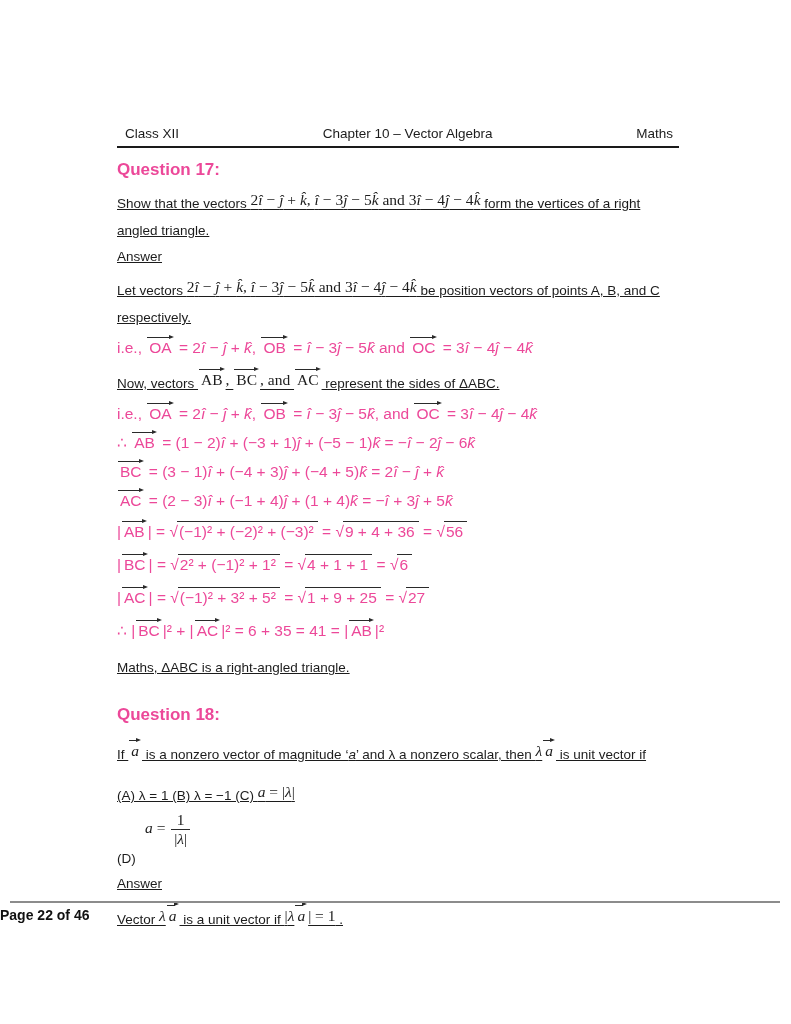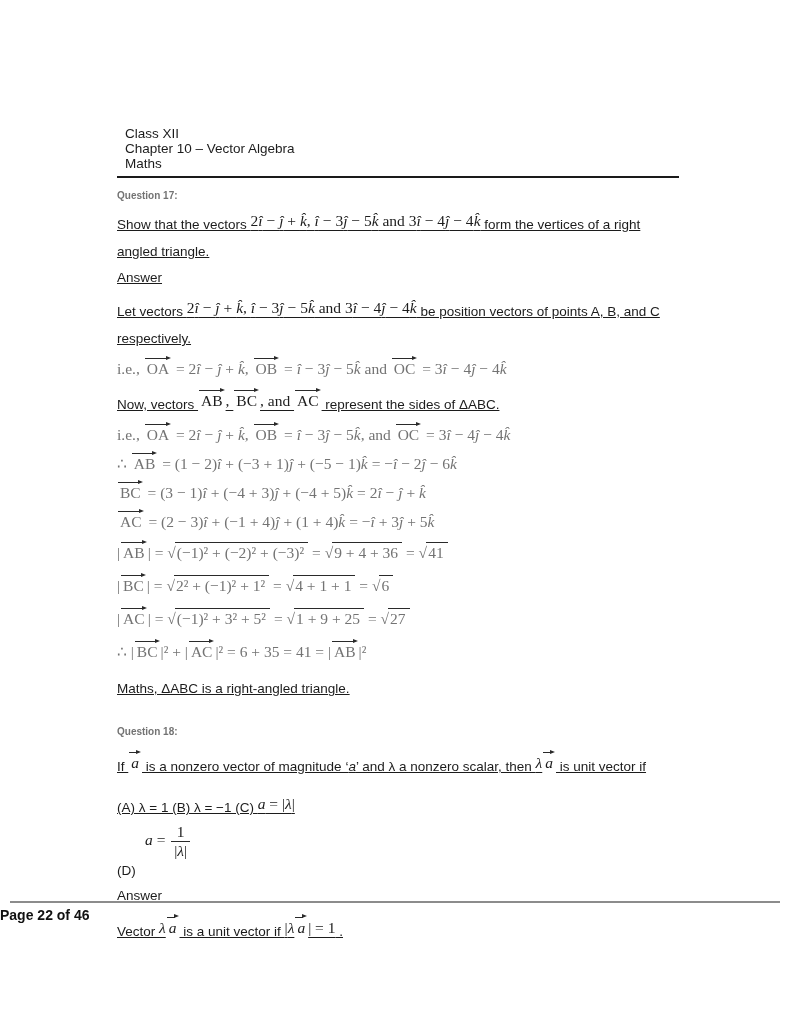--- a/index.html
+++ b/index.html
@@ -5,38 +5,38 @@
   html,body { margin:0; padding:0; background:#ffffff; }
   .page {
     position:relative; width:791px; height:1024px; background:#ffffff;
     font-family:"Liberation Sans", sans-serif; color:#1c1c1c; overflow:hidden;
   }
   .content { position:absolute; left:117px; top:126px; width:562px; }
 
   
   .hdr {
     display:flex; justify-content:space-between; align-items:baseline;
-    font-size:13.5px; padding:0 6px 5px 8px; border-bottom:2px solid #1a1a1a;flex-direction:column;
+    font-size:13.5px; padding:0 6px 5px 8px; border-bottom:2px solid #1a1a1a;
   }
 
   
-  .qheading { color:#737373; font-weight:bold; font-size:10px; margin-top:12px; }
+  .qheading { color:#ec4899; font-weight:bold; font-size:17px; margin-top:12px; }
 
   
   p.body { font-size:13.5px; line-height:27px; margin:6px 0 0 0;text-decoration:underline; }
   p.tight { line-height:20px; margin-top:3px; }
 
   
   mm { font-family:"Liberation Serif", serif; font-size:15.5px; font-style:normal;
        vertical-align:3px; white-space:nowrap; }
   mm i, .mathline i { font-style:italic; }
 
   
   .mathline {
-    font-family:Liberation Serif, serif; font-size:15.5px; color:#737373;
+    font-family:Liberation Sans, sans-serif; font-size:15.5px; color:#ec4899;
     margin-top:4px; line-height:25px; white-space:nowrap;
   }
   .mathline.tall { line-height:28px; margin-top:5px; }
 
   
   v { position:relative; display:inline-block; font-style:normal;
       padding:4px 2px 0 2px; margin:0 1px; line-height:1; }
   v::before { content:""; position:absolute; top:1px; left:0; right:4px;
       border-top:1.2px solid #2a2a2a; }
   v::after { content:""; position:absolute; top:-1.5px; right:0; width:0; height:0;
@@ -85,21 +85,21 @@
     <p class="body">Let vectors <mm>2<i>î</i> − <i>ĵ</i> + <i>k̂</i>, <i>î</i> − 3<i>ĵ</i> − 5<i>k̂</i> and 3<i>î</i> − 4<i>ĵ</i> − 4<i>k̂</i></mm> be position vectors of points A, B, and C respectively.</p>
 
     <div class="mathline">i.e., <v>OA</v> = 2<i>î</i> − <i>ĵ</i> + <i>k̂</i>, <v>OB</v> = <i>î</i> − 3<i>ĵ</i> − 5<i>k̂</i> and <v>OC</v> = 3<i>î</i> − 4<i>ĵ</i> − 4<i>k̂</i></div>
 
     <p class="body">Now, vectors <mm><v>AB</v>, <v>BC</v>, and <v>AC</v></mm> represent the sides of ΔABC.</p>
 
     <div class="mathline">i.e., <v>OA</v> = 2<i>î</i> − <i>ĵ</i> + <i>k̂</i>, <v>OB</v> = <i>î</i> − 3<i>ĵ</i> − 5<i>k̂</i>, and <v>OC</v> = 3<i>î</i> − 4<i>ĵ</i> − 4<i>k̂</i></div>
     <div class="mathline">∴ <v>AB</v> = (1 − 2)<i>î</i> + (−3 + 1)<i>ĵ</i> + (−5 − 1)<i>k̂</i> = −<i>î</i> − 2<i>ĵ</i> − 6<i>k̂</i></div>
     <div class="mathline"><v>BC</v> = (3 − 1)<i>î</i> + (−4 + 3)<i>ĵ</i> + (−4 + 5)<i>k̂</i> = 2<i>î</i> − <i>ĵ</i> + <i>k̂</i></div>
     <div class="mathline"><v>AC</v> = (2 − 3)<i>î</i> + (−1 + 4)<i>ĵ</i> + (1 + 4)<i>k̂</i> = −<i>î</i> + 3<i>ĵ</i> + 5<i>k̂</i></div>
-    <div class="mathline tall">|<v>AB</v>| = √<sq>(−1)² + (−2)² + (−3)²</sq> = √<sq>9 + 4 + 36</sq> = √<sq>41</sq></div>
+    <div class="mathline tall">|<v>AB</v>| = √<sq>(−1)² + (−2)² + (−3)²</sq> = √<sq>9 + 4 + 36</sq> = √<sq>56</sq></div>
     <div class="mathline tall">|<v>BC</v>| = √<sq>2² + (−1)² + 1²</sq> = √<sq>4 + 1 + 1</sq> = √<sq>6</sq></div>
     <div class="mathline tall">|<v>AC</v>| = √<sq>(−1)² + 3² + 5²</sq> = √<sq>1 + 9 + 25</sq> = √<sq>27</sq></div>
     <div class="mathline tall">∴ |<v>BC</v>|² + |<v>AC</v>|² = 6 + 35 = 41 = |<v>AB</v>|²</div>
 
     <p class="body" style="margin-top:9px;">Maths, ΔABC is a right-angled triangle.</p>
 
     <div class="qheading" style="margin-top:24px;">Question 18:</div>
 
     <p class="body" style="margin-top:12px;">If <mm><v><i>a</i></v></mm> is a nonzero vector of magnitude ‘<i>a</i>’ and λ a nonzero scalar, then <mm><i>λ</i><v><i>a</i></v></mm> is unit vector if</p>
 

